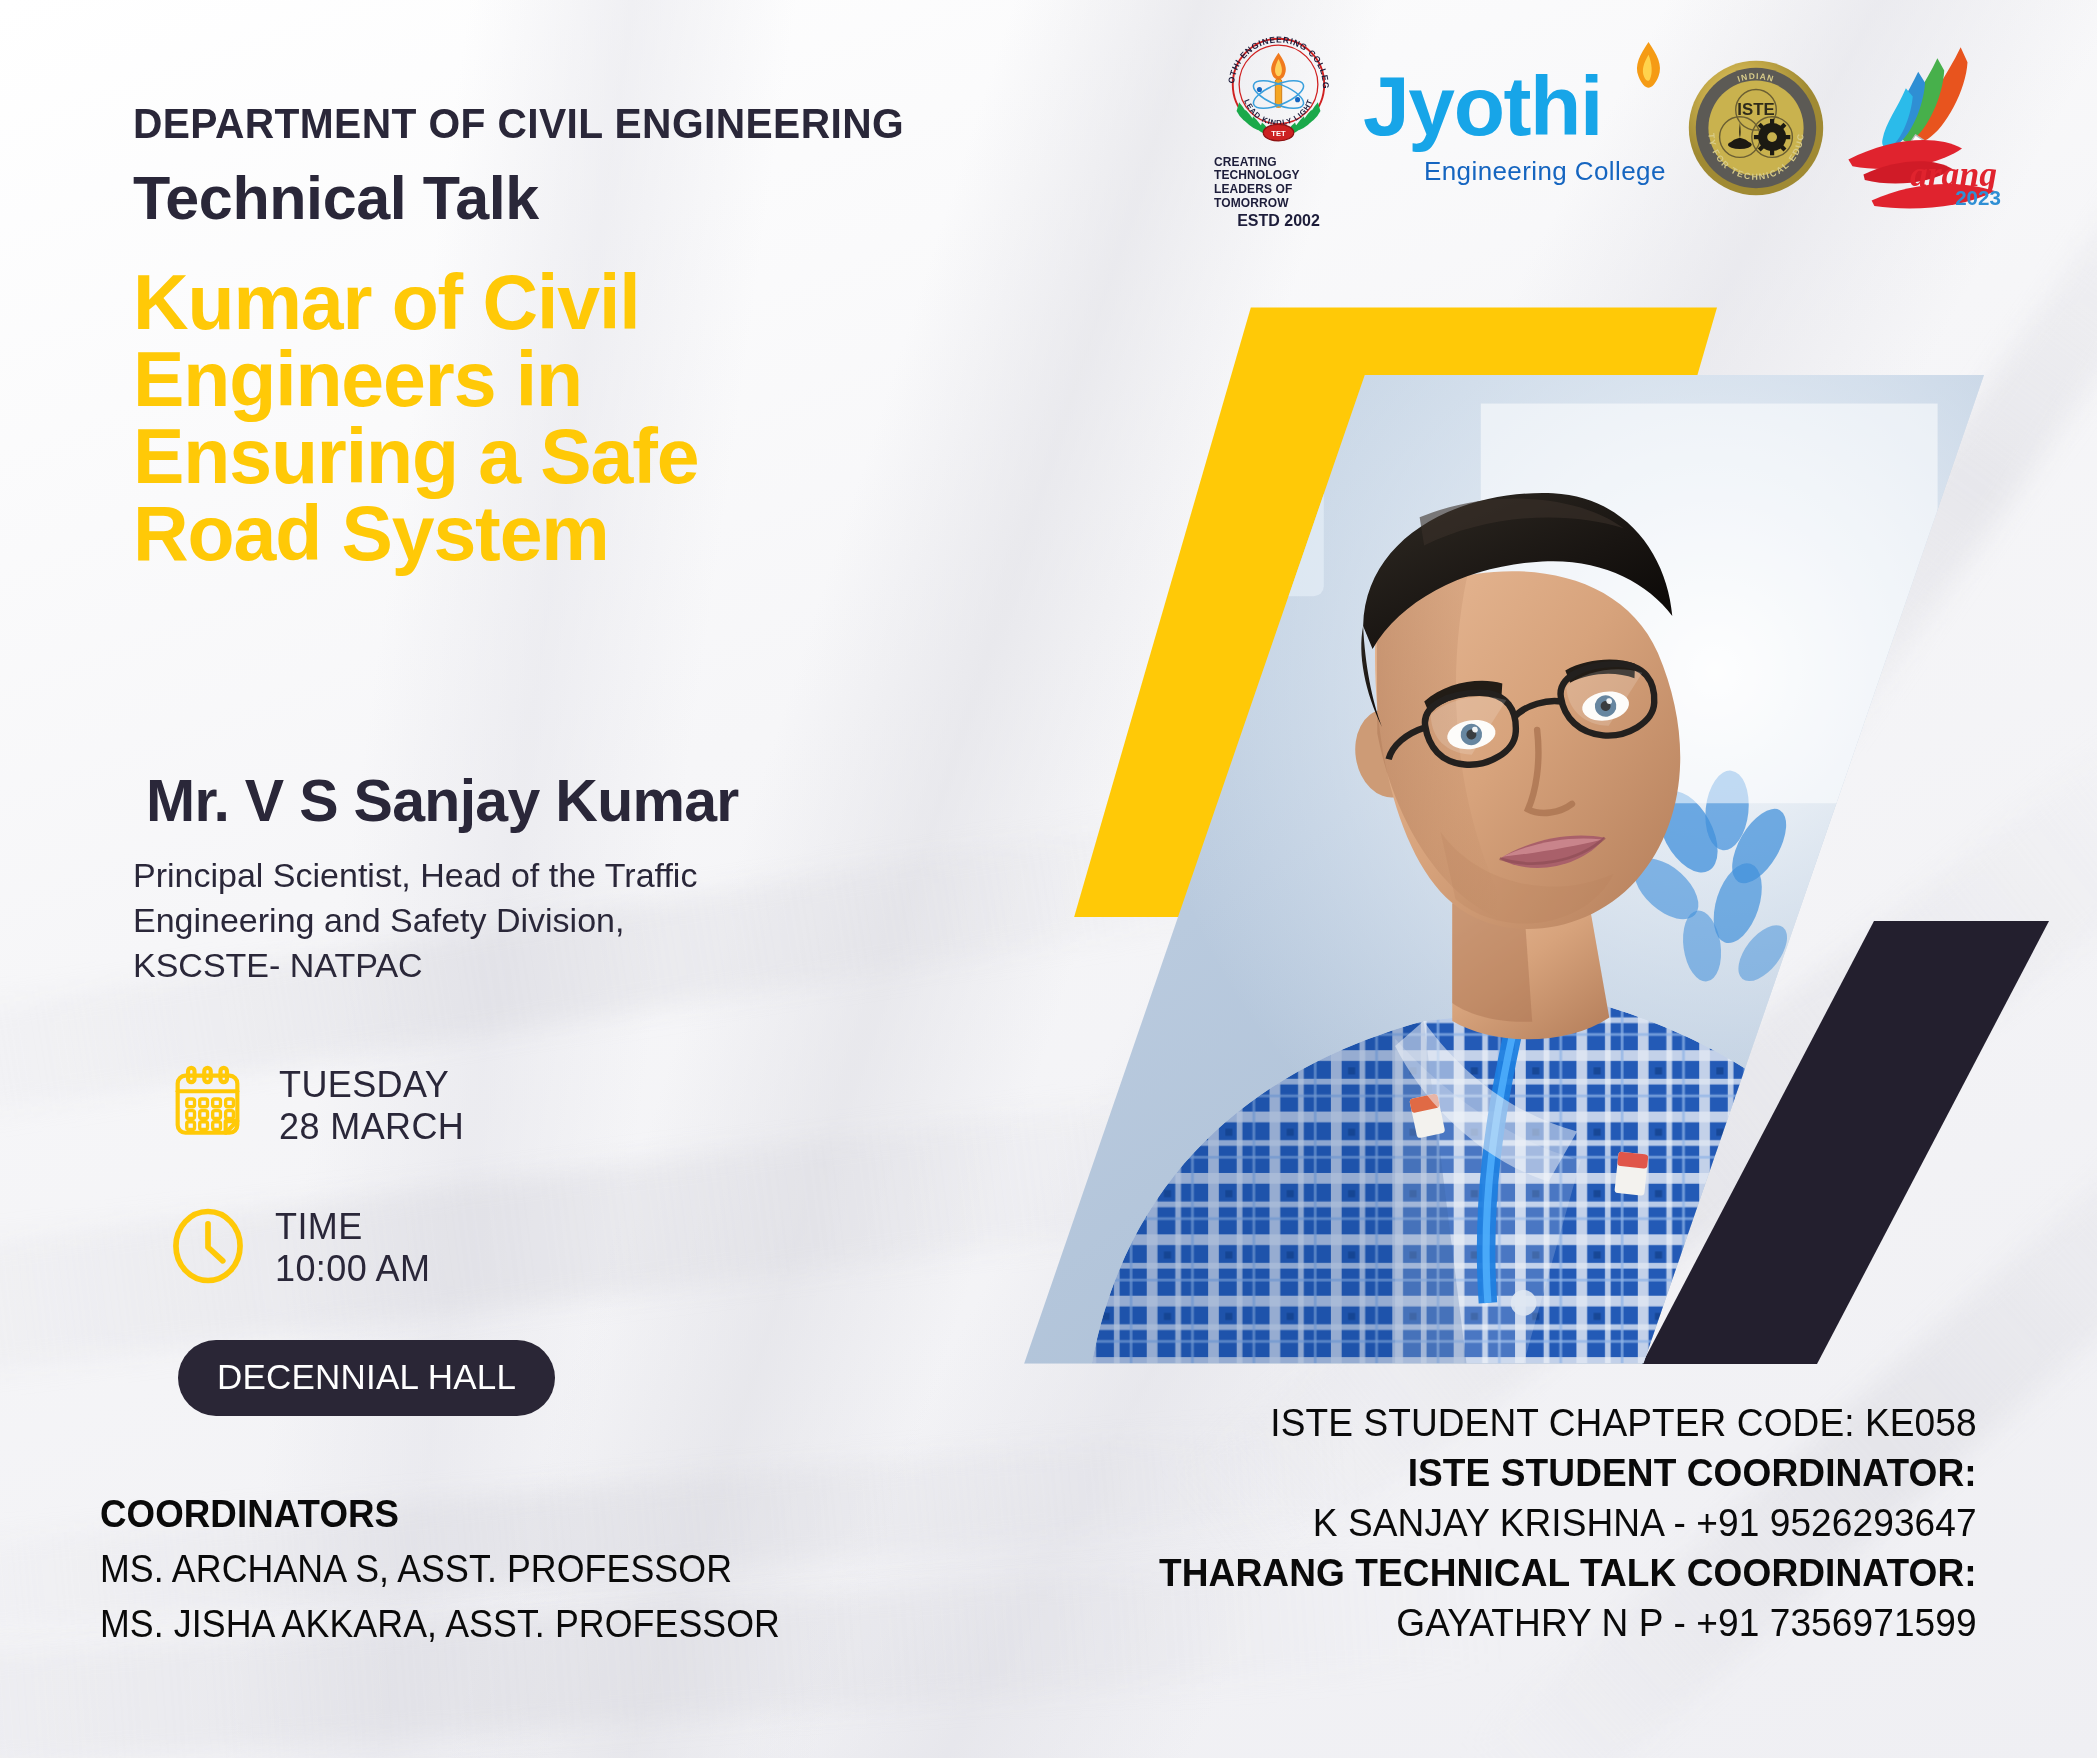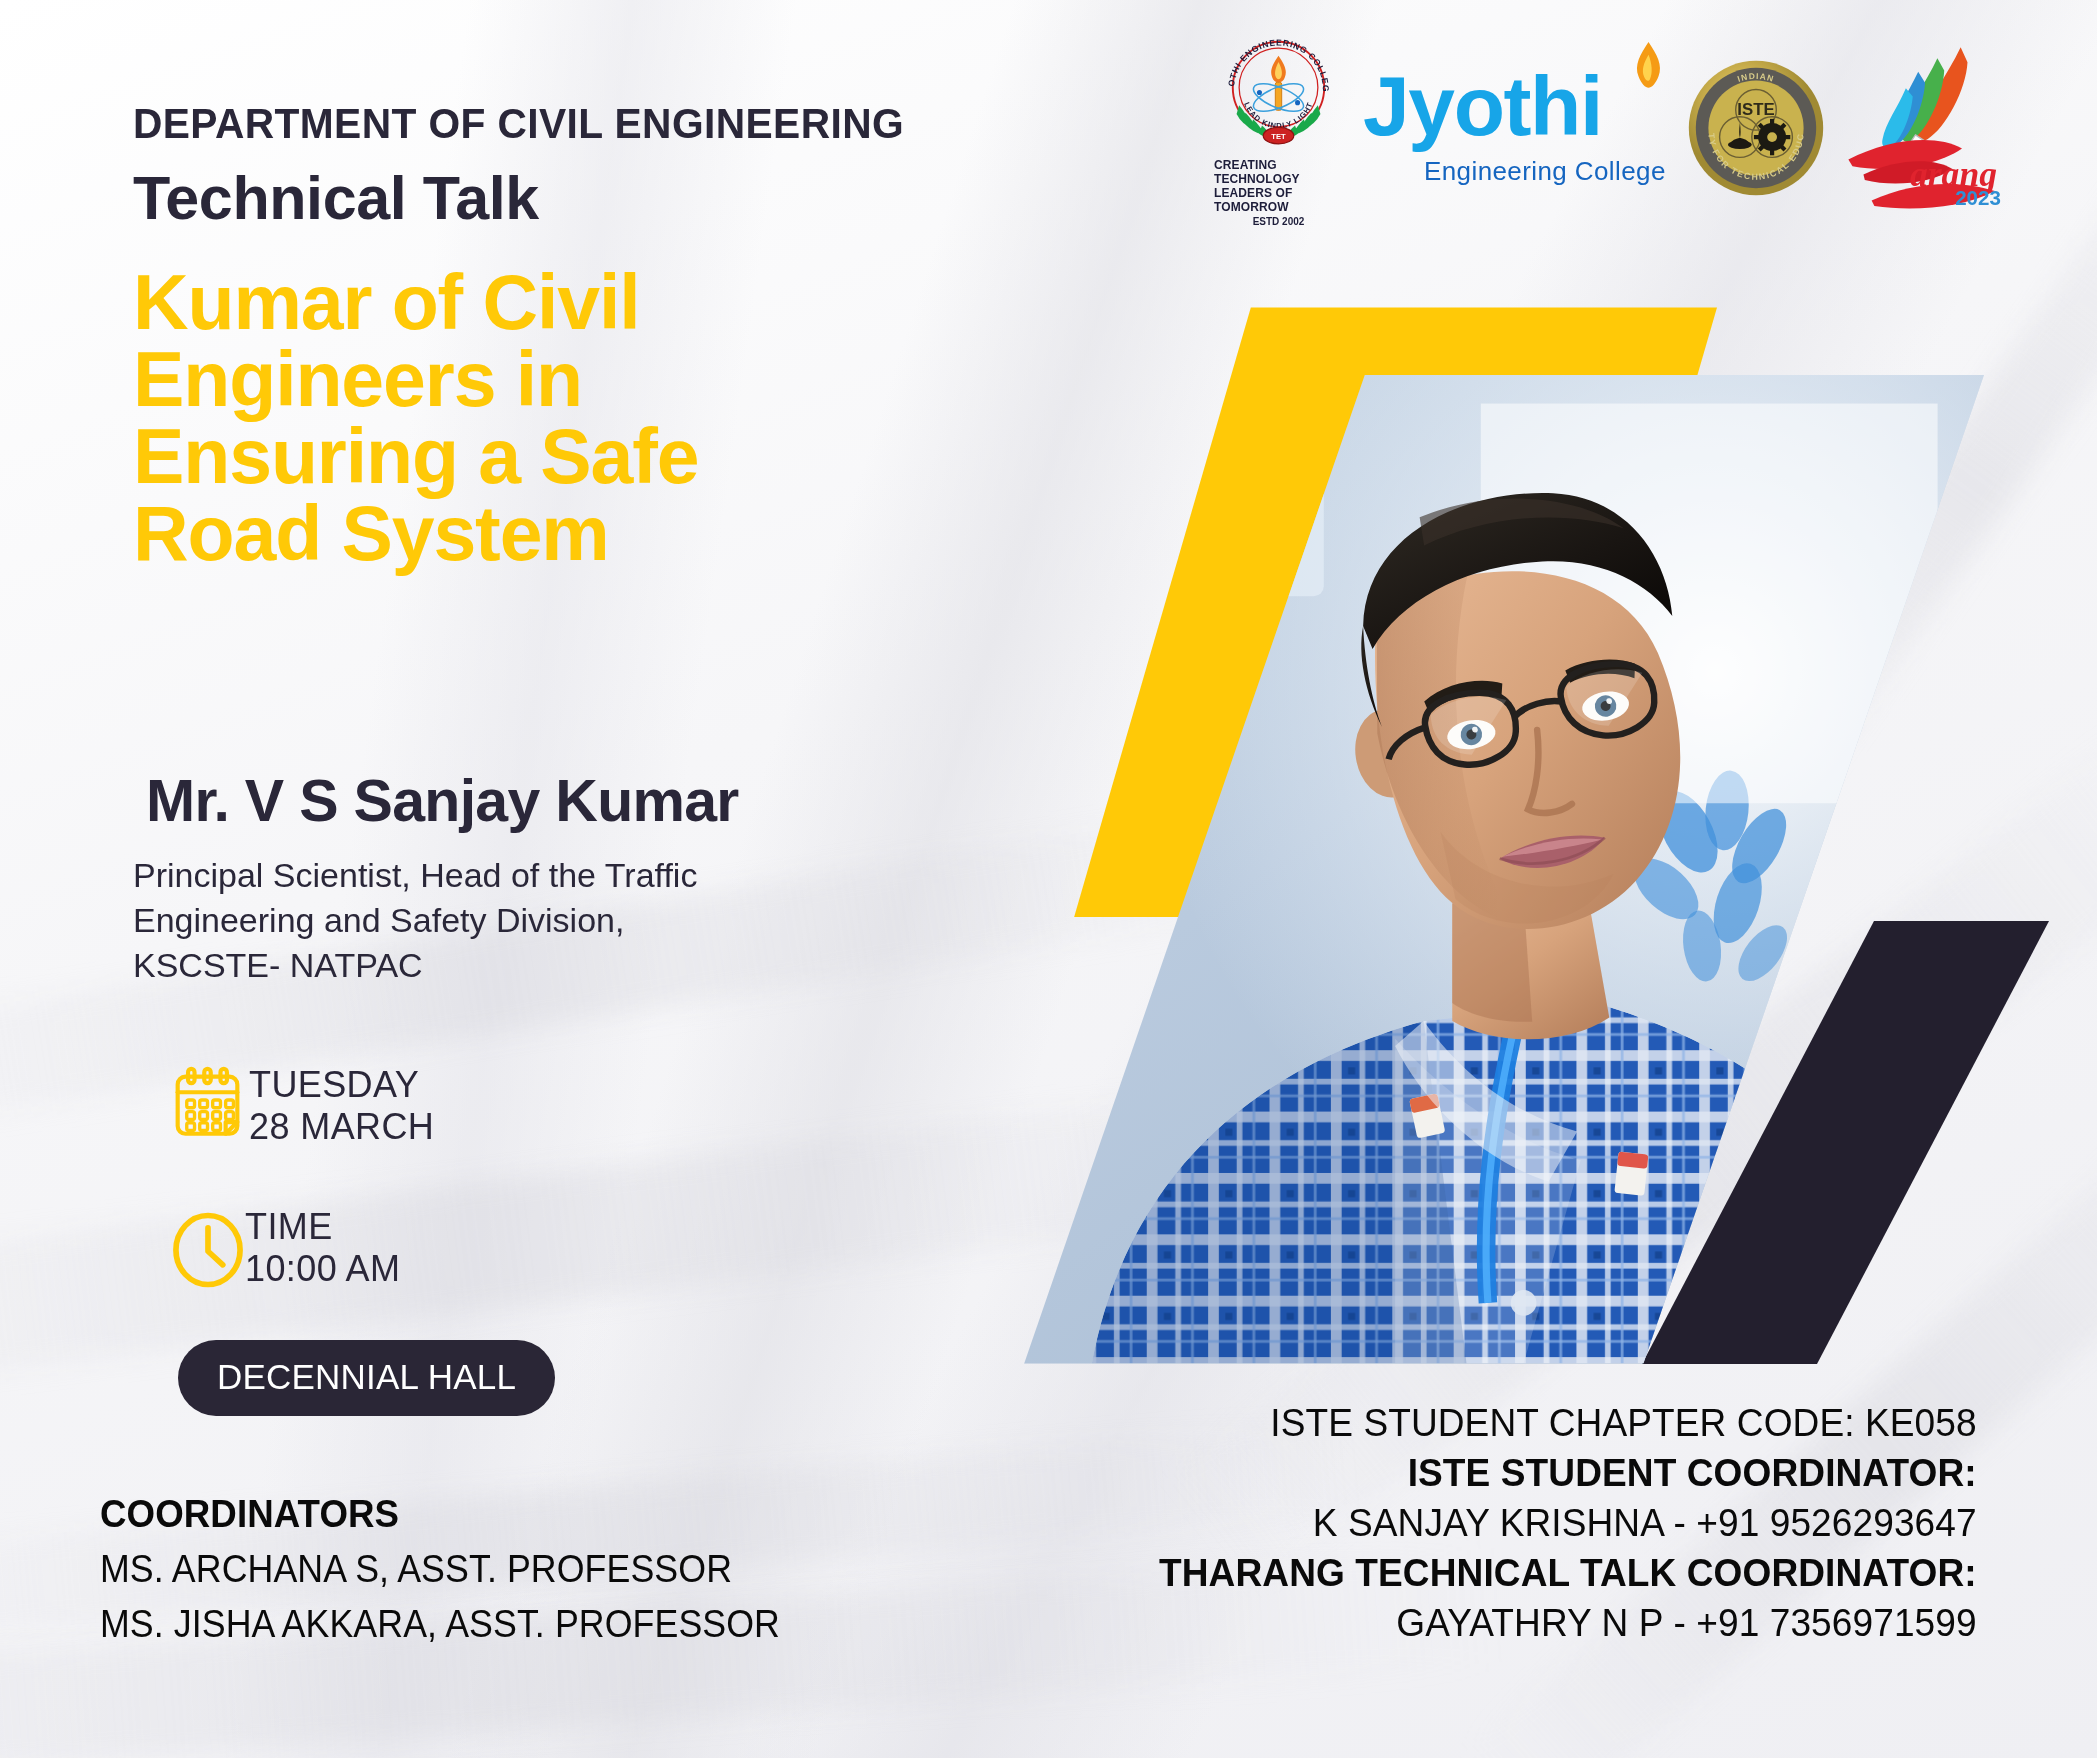--- a/index.html
+++ b/index.html
@@ -38,21 +38,21 @@
   
   #logo-row {
     position:absolute; left:1214px; top:39px;
     width:850px; height:178px;
     display:flex; align-items:center; gap:20px;
   }
 
   
   .seal-wrap { width:129px; display:flex; flex-direction:column; align-items:center; }
   .seal-sub { font-size:12px; font-weight:700; color:#1d1d3a; text-align:left; line-height:1.15; letter-spacing:0.1px; margin-top:2.9px; }
-  .seal-estd { font-size:10px; font-weight:700; color:#1d1d3a; text-align:center; margin-top:1.4px; }
+  .seal-estd { font-size:16px; font-weight:700; color:#1d1d3a; text-align:center; margin-top:1.4px; }
 
   
   .jyothi { display:flex; flex-direction:column; align-items:flex-start; position:relative; }
   .jyothi-word {
     font-size:84px; font-weight:700; color:#17a5e8; line-height:.9;
     letter-spacing:-1.4px; position:relative; font-family:"Liberation Sans", sans-serif;
   }
   .jyothi-flame { position:absolute; right:-4.3px; top:-30px; }
   .jyothi-sub { font-size:26px; font-weight:400; color:#1565c0; letter-spacing:0.4px; margin-top:12px; margin-left:61px; }
 
@@ -79,21 +79,21 @@
     position:absolute; left:146px; top:767px;
     font-size:59px; font-weight:700; color:#2a2739; letter-spacing:-0.7px;
   }
   #speaker-title {
     position:absolute; left:133px; top:853px;
     font-size:34px; color:#2a2739; line-height:1.33;
     font-weight:400;
   }
 
   
-  .info-row { position:absolute; display:flex; align-items:flex-end; }
+  .info-row { position:absolute; display:flex; align-items:flex-start; gap:30px; }
   #row-date { left:166px; top:1064px; }
   #row-time { left:171px; top:1206px; }
   .info-text { display:flex; flex-direction:column; line-height:1.16; }
   .info-text span { font-size:36px; color:#2a2739; font-weight:400; letter-spacing:0.4px; }
 
   
   #venue-pill {
     position:absolute; left:178px; top:1340px;
     background:#2a2636; color:#ffffff;
     border-radius:713px;

